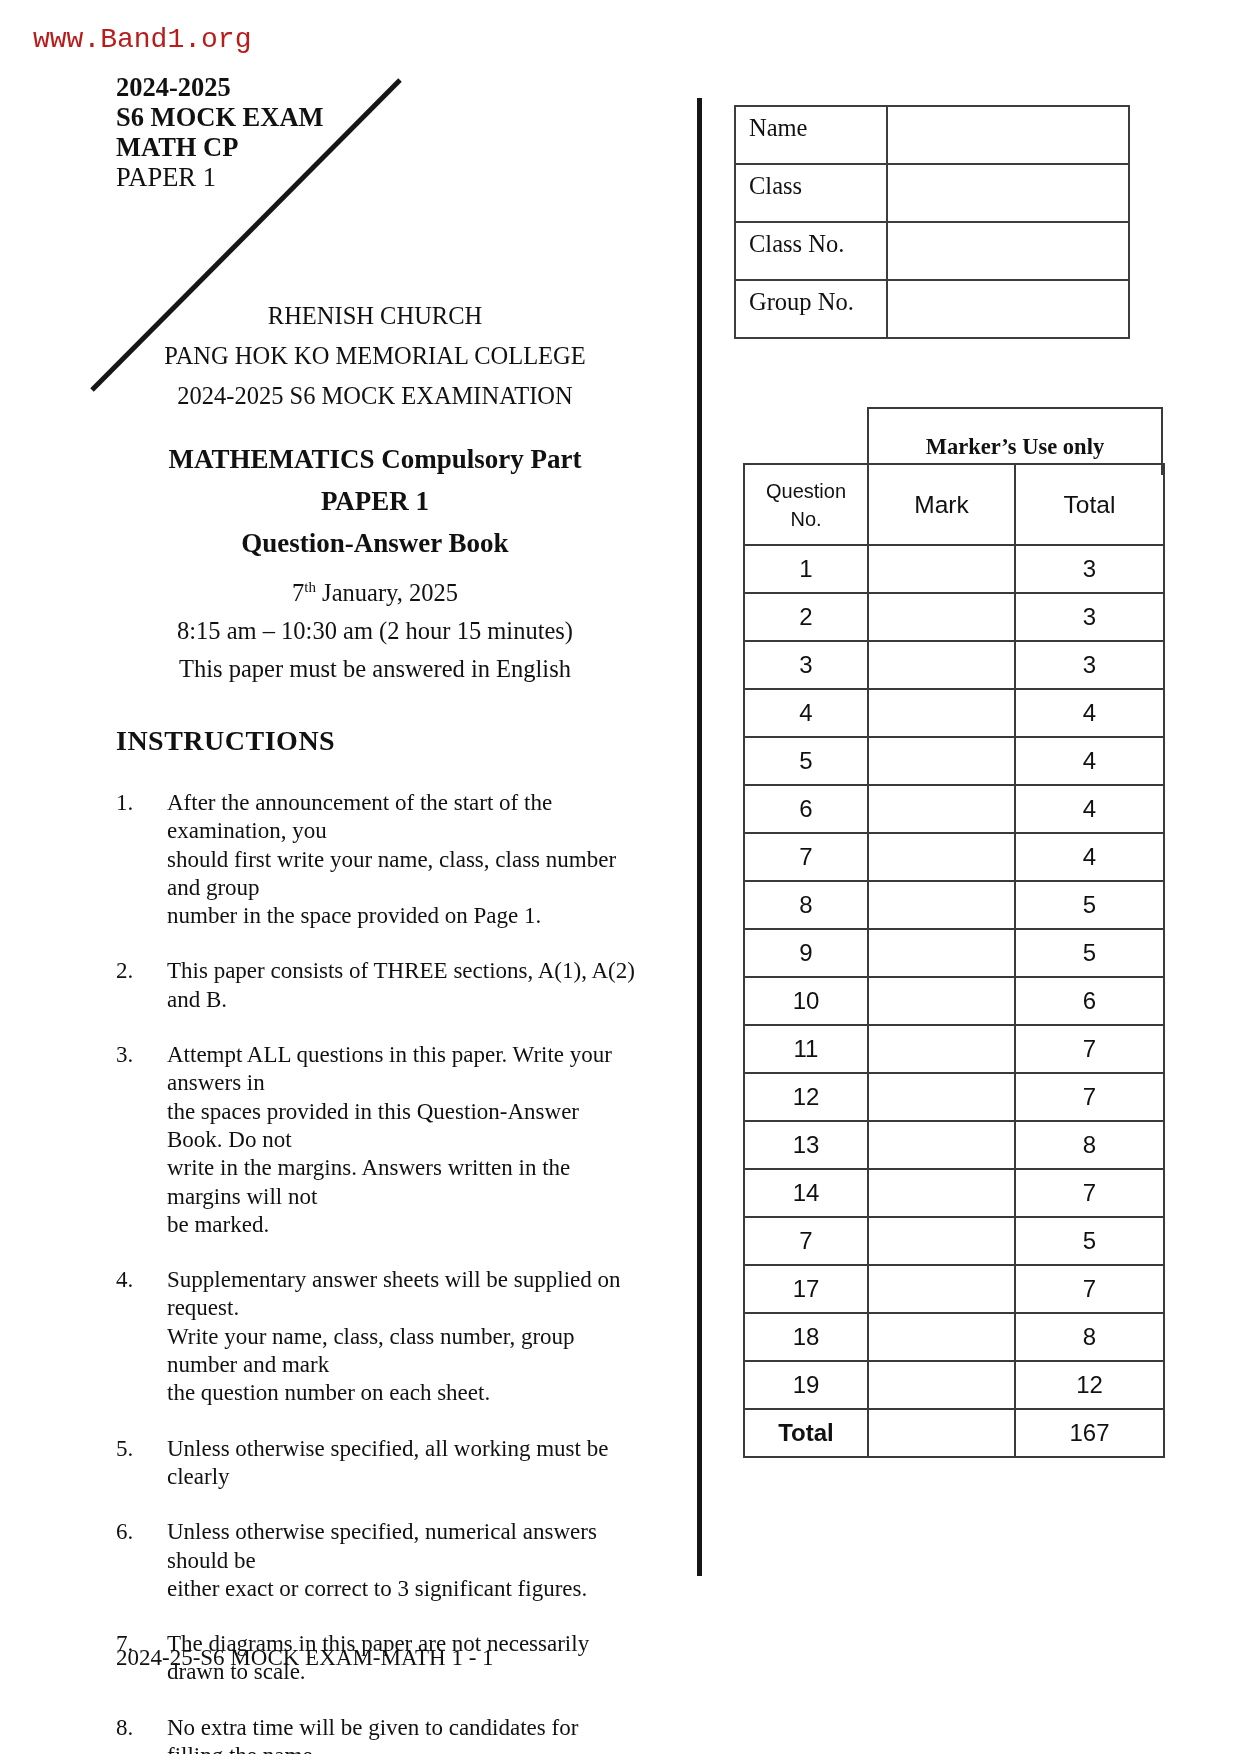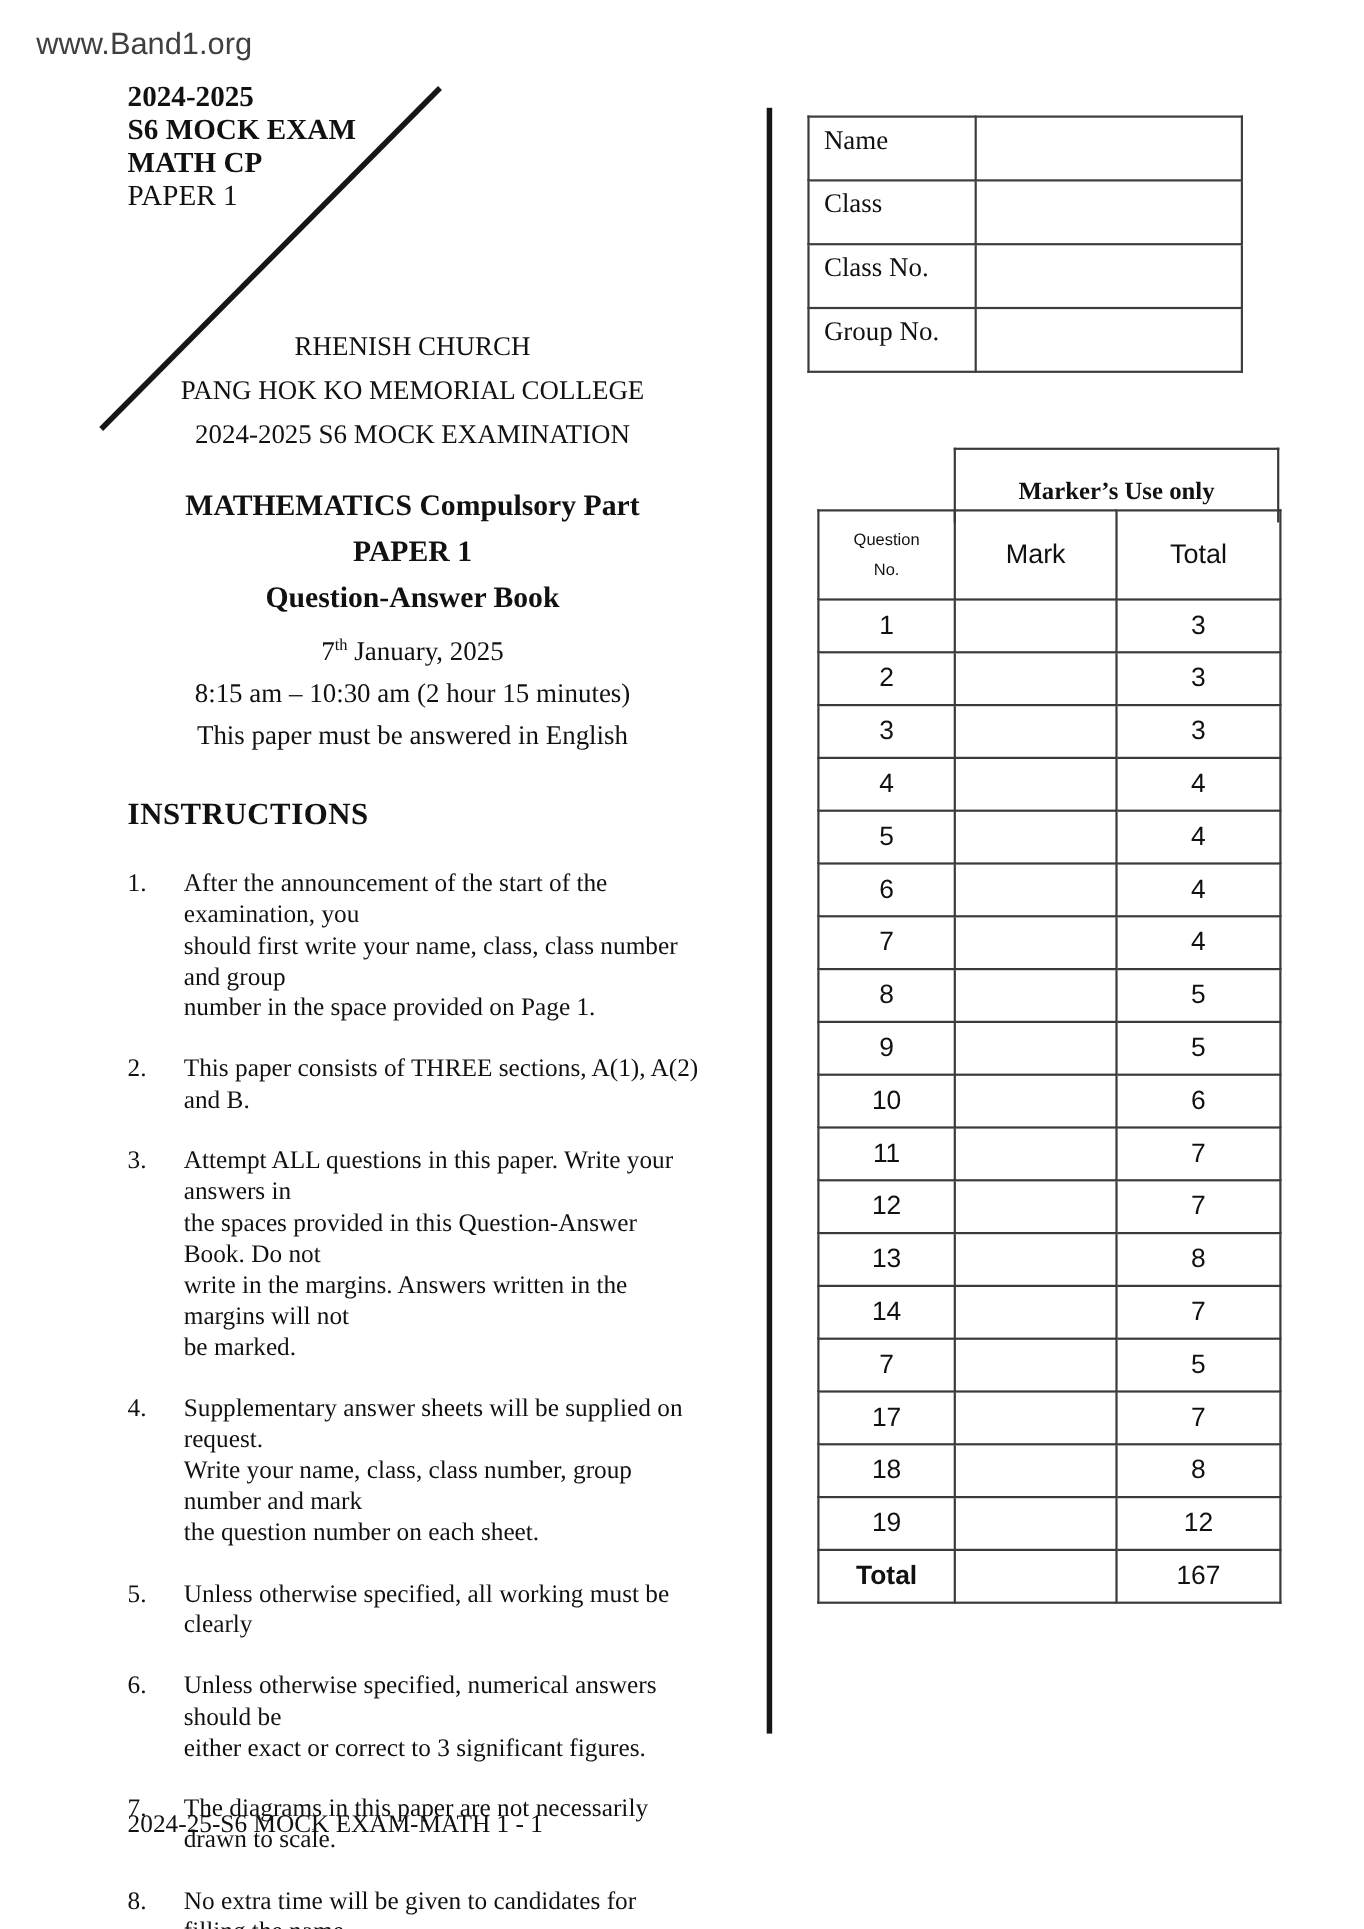--- a/index.html
+++ b/index.html
@@ -5,21 +5,21 @@
   * { margin:0; padding:0; box-sizing:border-box; }
   html,body { background:#ffffff; }
   body {
     width:1240px; height:1754px; position:relative;
     font-family:"Liberation Serif","DejaVu Serif",serif;
     color:#111111; overflow:hidden;
   }
   .abs { position:absolute; }
 
   
-  .watermark { left:33px; top:24px; font-family:Liberation Sans, sans-serif; font-size:28px; color:#404040; }
+  .watermark { left:33px; top:24px; font-family:Liberation Mono, monospace; font-size:28px; color:#b91c1c; }
 
   
   .exam-block { left:116px; top:72px; font-size:26.5px; line-height:30px; }
   .exam-block .b { font-weight:bold; }
 
   
   .slash-svg { left:82px; top:70px; }
 
   
   .center-col { left:85px; width:580px; text-align:center; }
@@ -54,21 +54,21 @@
     display:flex; align-items:center; justify-content:center;
     padding-top:10px; font-size:22.5px; font-weight:bold;
   }
 
   
   .marker-table { left:743px; top:463px; border-collapse:collapse; table-layout:fixed; width:420px;
     font-family:"Liberation Sans","DejaVu Sans",sans-serif; }
   .marker-table th, .marker-table td { border:2px solid #3a3a3a; text-align:center; vertical-align:middle; }
   .marker-table thead tr { height:81px; }
   .marker-table th { font-weight:normal; }
-  .qh span { display:block; font-size:15px; line-height:28px; }
+  .qh span { display:block; font-size:20px; line-height:28px; }
   .mh { font-size:24.5px; }
   .marker-table tbody td { height:48px; font-size:24px; }
   .marker-table tbody tr[data-name="marker-total-row"] td:first-child { font-weight:bold; }
 </style>
 </head>
 <body>
 
 <div class="abs watermark" data-name="site-watermark">www.Band1.org</div>
 
 <div class="abs exam-block" data-name="exam-header-block">

